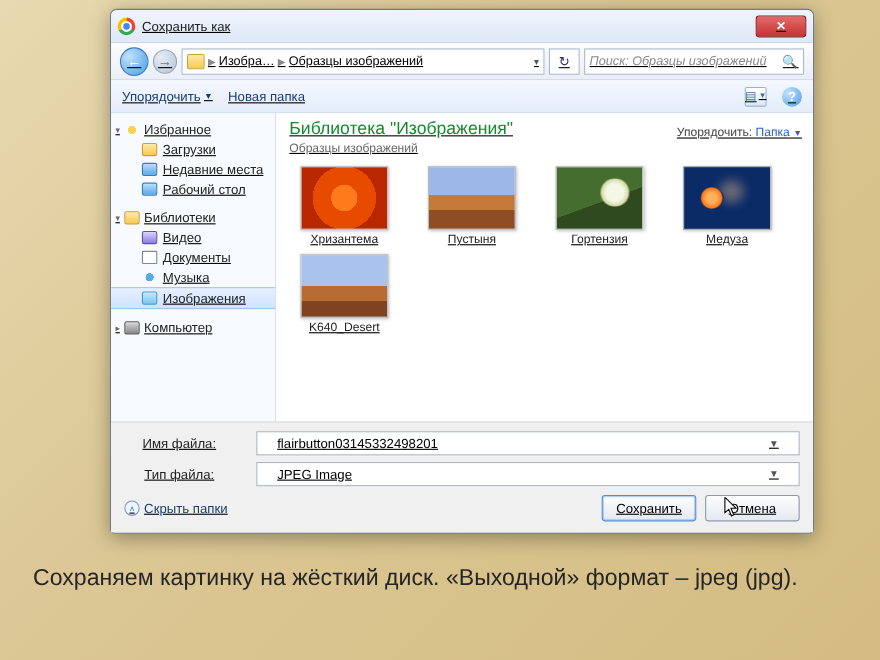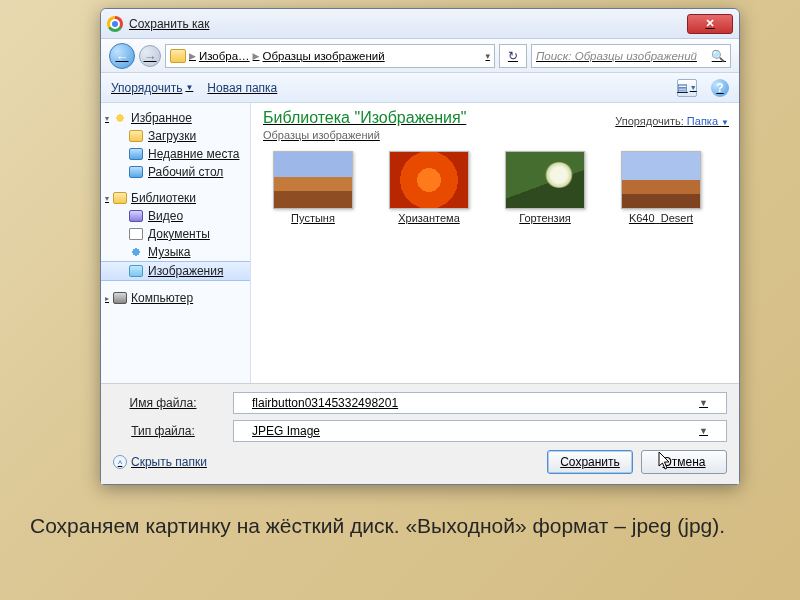--- a/index.html
+++ b/index.html
@@ -175,30 +175,34 @@
           <div class="lib-sub">Образцы изображений</div>
         </div>
         <div class="lib-right">
           <span>Упорядочить:</span>
           <span class="link">Папка</span>
           <span style="font-size:8px;color:#2b62c7">▼</span>
         </div>
       </div>
       <div class="thumbs">
         <div class="thumb">
+            <div class="pic pic-chry"></div>
+            <div class="cap">Хризантема</div>
+          </div>
+        <div class="thumb">
             <div class="pic pic-desert"></div>
             <div class="cap">Пустыня</div>
           </div>
         <div class="thumb">
-            <div class="pic pic-chry"></div>
-            <div class="cap">Хризантема</div>
-          </div>
-        <div class="thumb">
             <div class="pic pic-hyd"></div>
             <div class="cap">Гортензия</div>
+          </div>
+        <div class="thumb">
+            <div class="pic pic-jelly"></div>
+            <div class="cap">Медуза</div>
           </div>
         <div class="thumb">
             <div class="pic pic-desert2"></div>
             <div class="cap">K640_Desert</div>
           </div>
       </div>
     </div>
   </div>
 
   <div class="bottom">

